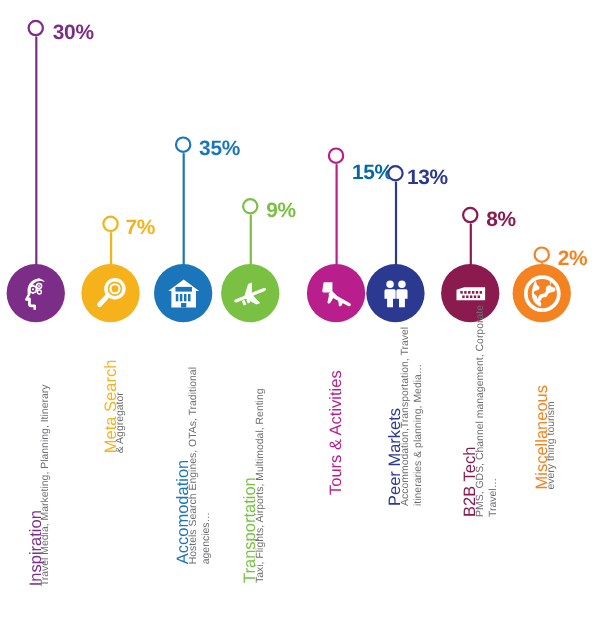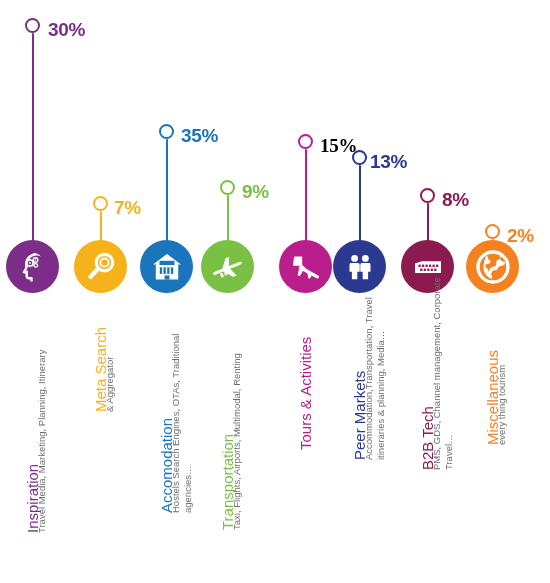--- a/index.html
+++ b/index.html
@@ -179,21 +179,21 @@
       </svg>
     </div>
     <div class="labels" style="left:219px; top:530px;">
       <span class="label-title" style="color:#7ac143;">Transportation</span>
     </div>
     <div class="sublines" style="left:231px; top:530px;">Taxi, Flights, Airports, Multimodal, Renting</div>
   </div>
 
   <div class="category">
     <div class="ring" style="left:298px; top:134px; color:#b81f8d;"></div>
-    <div class="pct" style="left:320px; top:136px; color:#000000;font-family:Liberation Serif, serif;">15%</div>
+    <div class="pct" style="left:320px; top:148px; color:#0369a1;">15%</div>
     <div class="stem" style="left:305px; top:149px; height:106px; background:#b81f8d;"></div>
     <div class="disc" style="left:279px; top:240px; background:#b81f8d;">
       <svg width="34" height="34" viewBox="0 0 34 34">
         <path fill="#ffffff" d="M6 6.5 L13.2 6.5 L13.2 15.8 L5.2 15.8 C4.3 15.8 3.8 15.2 4 14.4 L5 7.4 C5.1 6.8 5.5 6.5 6 6.5 Z"></path>
         <path fill="#ffffff" d="M12.6 14.4 L17.6 19 L29.2 25.6 C30 26.1 30.2 27 29.7 27.7 C29.2 28.5 28.3 28.6 27.5 28.2 L14.6 21.3 L9.4 17.6 Z"></path>
         <path fill="#ffffff" d="M10.3 17.4 L14.3 20.2 L11.4 25.3 C11 26 10.1 26.2 9.4 25.8 C8.7 25.4 8.5 24.5 8.9 23.8 Z"></path>
         <path fill="#ffffff" d="M17.8 20.6 L23.5 23.6 L21.6 27.6 C21.2 28.4 20.3 28.7 19.6 28.3 C18.9 27.9 18.7 27 19 26.3 Z"></path>
       </svg>
     </div>
     <div class="labels" style="left:297px; top:450px;">

